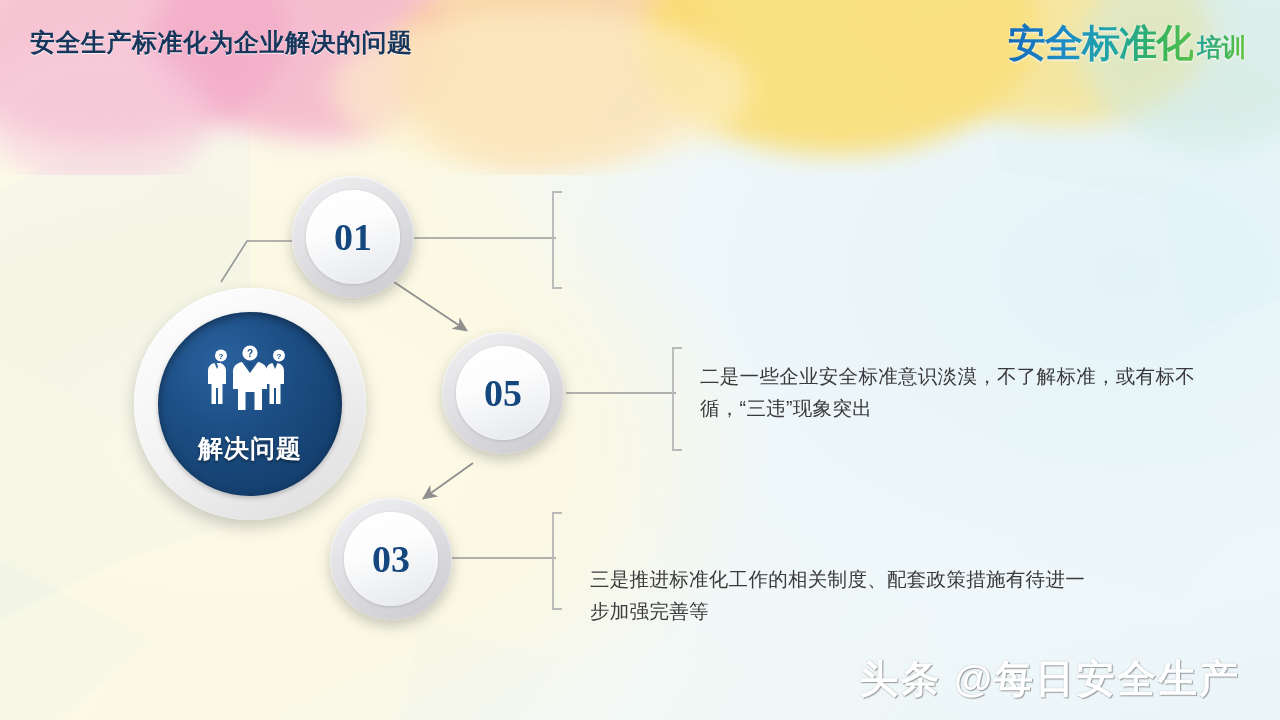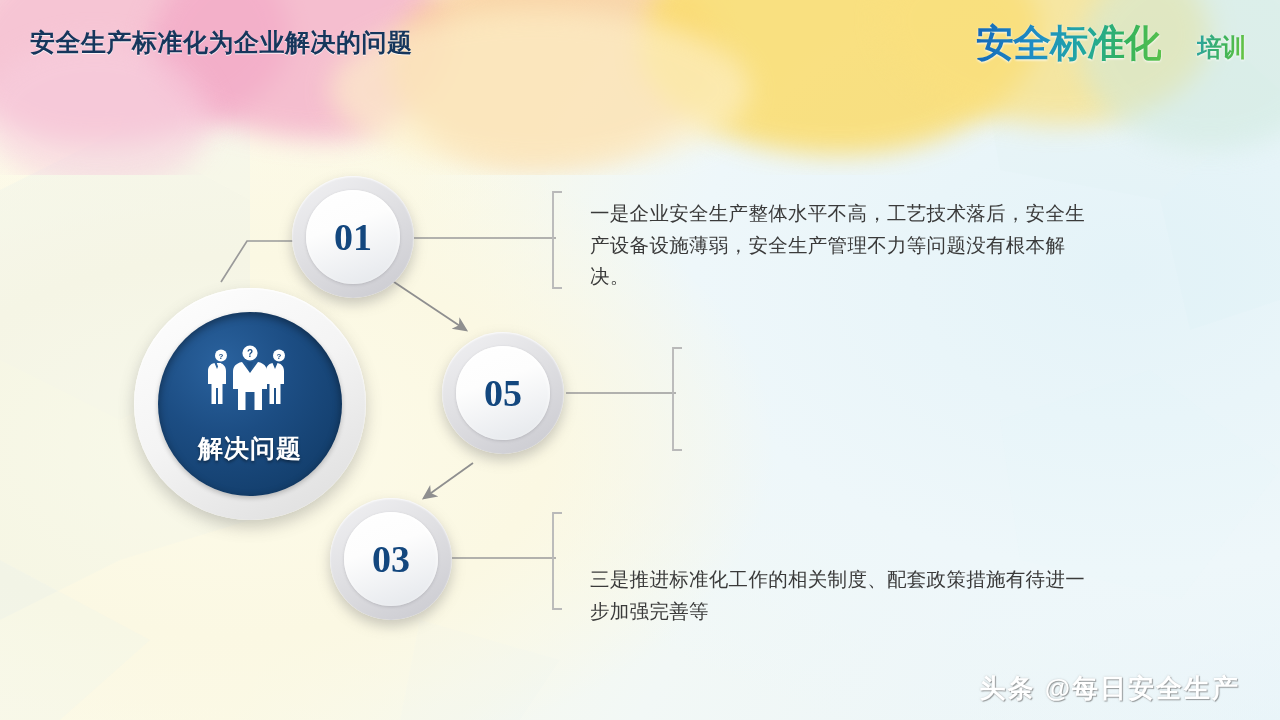--- a/index.html
+++ b/index.html
@@ -48,21 +48,21 @@
 
   
   .hdr-title{
     position:absolute; left:30px; top:26px;
     font-size:25px; font-weight:bold; letter-spacing:.5px;
     color:#16365c; white-space:nowrap;
     text-shadow:0 1px 0 rgba(255,255,255,.75);
   }
   .brand{
     position:absolute; right:34px; top:18px;
-    display:flex; align-items:baseline; white-space:nowrap;gap:32px;
+    display:flex; align-items:baseline; white-space:nowrap;
   }
   .brand-main{
     font-size:38px; font-weight:bold; letter-spacing:-1px;
     background:linear-gradient(100deg,#1566b8 0%,#1f8fc4 34%,#21a7a0 58%,#35b35c 80%,#5cc24a 100%);
     -webkit-background-clip:text; background-clip:text; color:transparent;
     -webkit-text-fill-color:transparent;
     filter:drop-shadow(0 1px 1px rgba(255,255,255,.9));
   }
   .brand-sub{
     font-size:25px; font-weight:bold; letter-spacing:-.5px; margin-left:4px;
@@ -123,21 +123,21 @@
     position:absolute;
     font-size:19.5px; line-height:1.62; color:#3a3a3a; letter-spacing:.3px;
   }
   #txt01{ left:590px; top:198px; width:512px; }
   #txt02{ left:700px; top:361px; width:516px; }
   #txt03{ left:590px; top:527px; width:512px;margin-top:37px; }
 
   
   .watermark{
     position:absolute; right:40px; bottom:14px;
-    font-size:26px; font-weight:bold; color:#ffffff;
+    font-size:39px; font-weight:bold; color:#ffffff;
     letter-spacing:2px; white-space:nowrap;
     text-shadow:1px 1px 1px rgba(90,90,90,.55), 0 0 2px rgba(120,120,120,.35);
     margin-top:38px;
   }
 </style>
 </head>
 <body>
 
 <div id="slide">
 
@@ -234,18 +234,18 @@
       <span class="node-num">05</span>
     </div>
   </div>
 
   <div class="node" id="node03">
     <div class="node-inner">
       <span class="node-num">03</span>
     </div>
   </div>
 
-  <div class="txt" id="txt01">一是企业安全生产整体水平不高，工艺技术落后，安全生产设备设施薄弱，安全生产管理不力等问题没有根本解决。</div>
+  <div class="txt" id="txt02">二是一些企业安全标准意识淡漠，不了解标准，或有标不循，“三违”现象突出</div>
   <div class="txt" id="txt03">三是推进标准化工作的相关制度、配套政策措施有待进一步加强完善等</div>
 
   <div class="watermark">头条 @每日安全生产</div>
 
 </div>
 
 </body></html>

